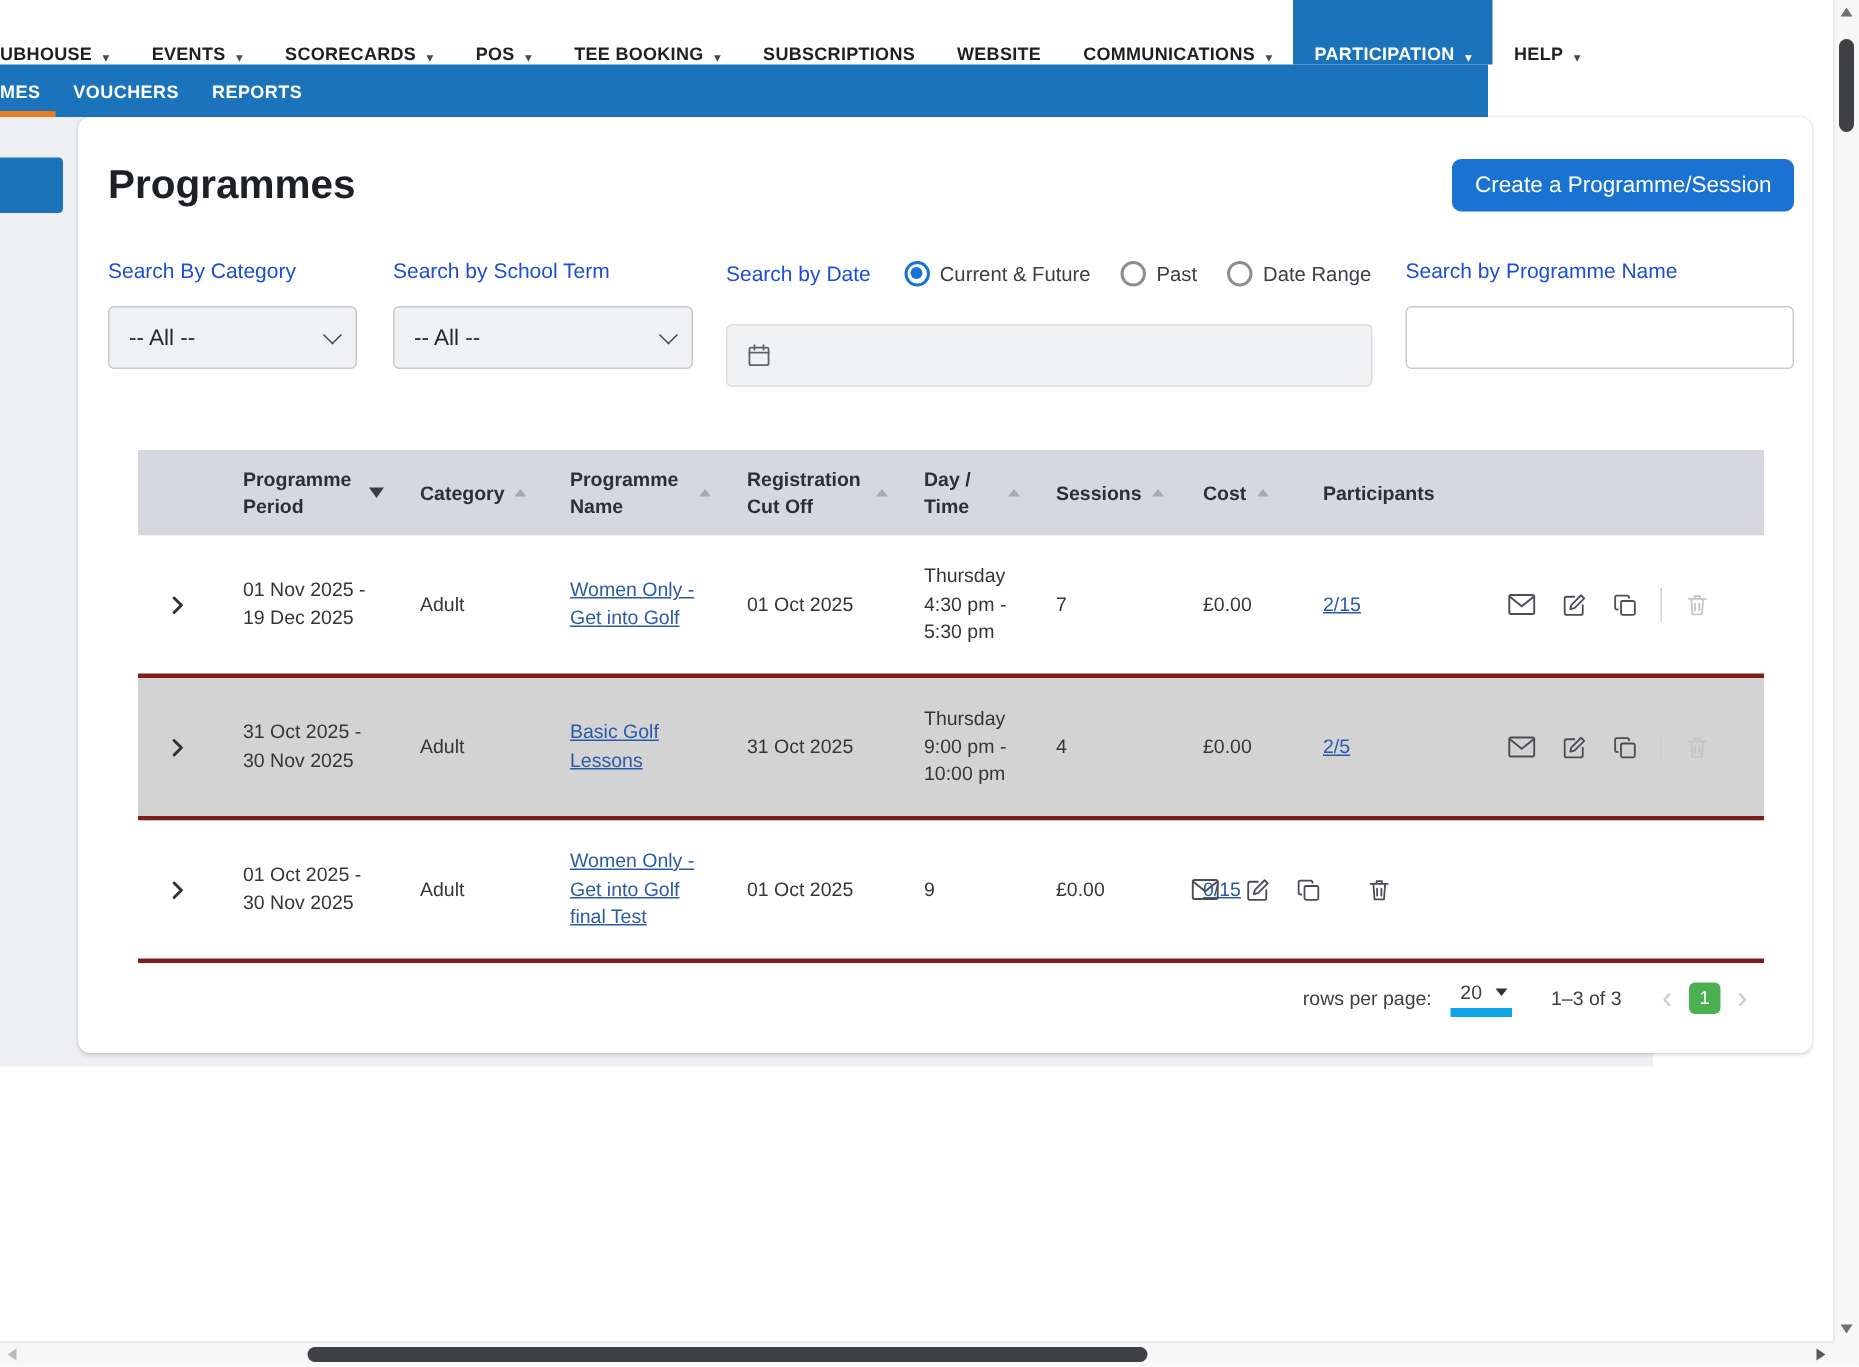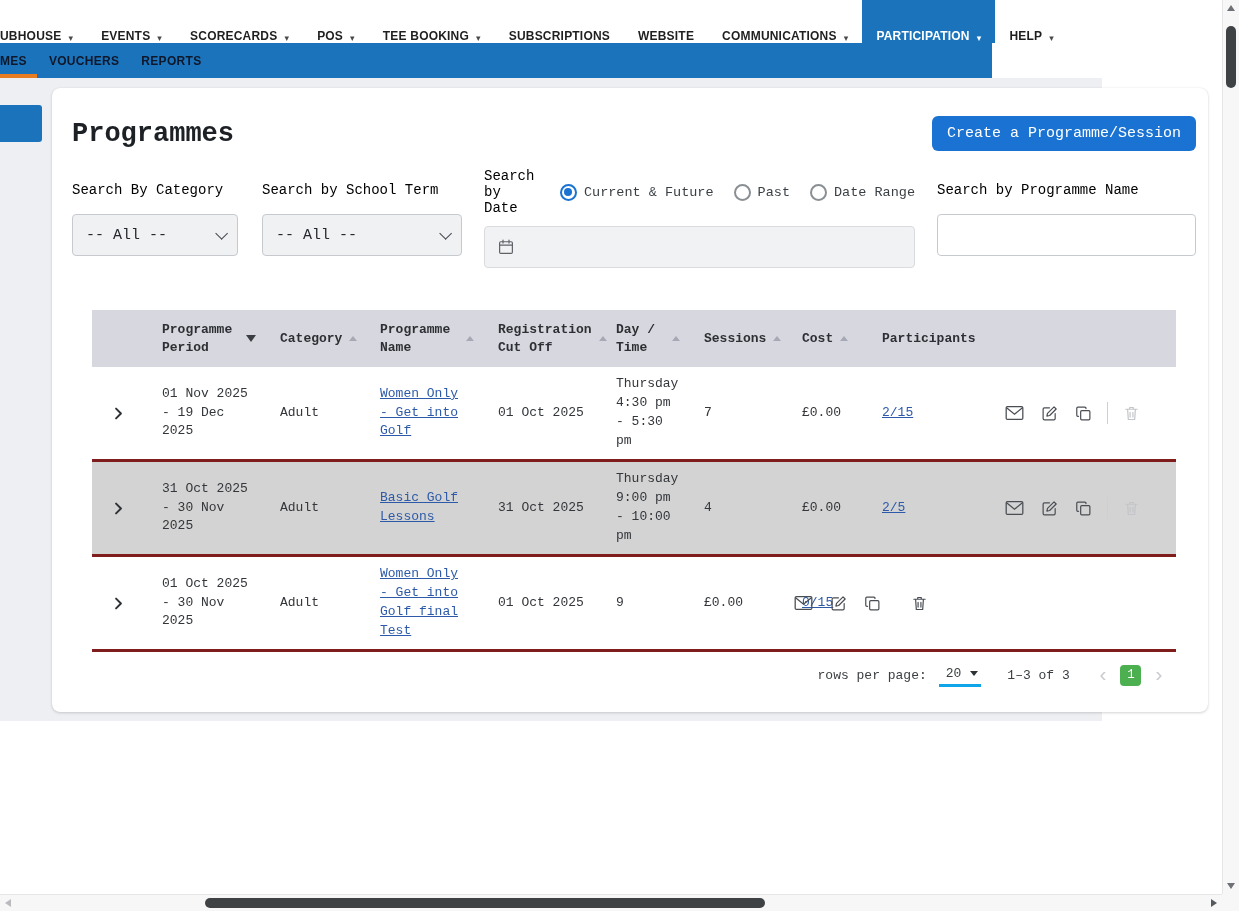--- a/index.html
+++ b/index.html
@@ -16,47 +16,47 @@
   .nav-item { display:flex; align-items:flex-end; gap:7px; padding:0 14px;
     font-size:12px; font-weight:700; color:#1f1f1f; letter-spacing:.2px; cursor:pointer; white-space:nowrap; }
   .nav-item.first { padding-left:0; }
   .nav-item .caret { font-size:9px; color:#4a4a4a; line-height:1; }
   .nav-item.active { background:#1b74bb; color:#fff; }
   .nav-item.active .caret { color:#fff; }
 
   
   .subnav { height:35px; width:992px; background:#1b74bb; display:flex; align-items:stretch; }
   .subnav-item { position:relative; display:flex; align-items:center; padding:0 11px;
-    font-size:12px; font-weight:700; color:#0f172a; letter-spacing:.3px; cursor:pointer; }
+    font-size:12px; font-weight:700; color:#ffffff; letter-spacing:.3px; cursor:pointer; }
   .subnav-item.first { padding-left:0; }
   .subnav-item.active::after { content:""; position:absolute; left:0; bottom:0;
     width:37px; height:4px; background:#e87c23; }
 
   .side-stub { position:absolute; left:0; top:105px; width:42px; height:37px;
     background:#1b74bb; border-radius:0 3px 3px 0; }
 
   
-  .content { background:#edeff2; padding:10px 0 9px 0; width:1102px;font-family:Liberation Mono, monospace; }
+  .content { background:#edeff2; padding:0 0 9px 0; width:1102px; }
   .card { width:1156px; height:624px; margin-left:52px; background:#fff;
     border-radius:8px; box-shadow:0 1px 3px rgba(0,0,0,.16), 0 0 1px rgba(0,0,0,.12); }
 
   .card-header { display:flex; justify-content:space-between; align-items:center;
     padding:28px 12px 0 20px; }
   .page-title { margin:0; font-size:27px; font-weight:700; color:#1d2125; }
   .create-btn { background:#1a73d2; color:#fff; border:none; border-radius:6px;
     font-size:15px; padding:9px 15px; font-family:inherit; cursor:pointer; }
 
   
   .filters { display:flex; padding:31px 12px 0 20px; }
   .fgroup { display:flex; flex-direction:column; }
   .fg-cat  { width:166px; margin-right:24px; }
   .fg-term { width:200px; margin-right:22px; }
   .fg-date { width:431px; margin-right:22px; }
   .fg-name { width:259px; }
-  .flabel { font-size:14px; color:#000000; margin-bottom:16px; height:16px; }
+  .flabel { font-size:14px; color:#1d4ed8; margin-bottom:16px; height:16px; }
   .flabel-row { display:flex; align-items:center; height:20px; margin-bottom:24px; }
   .radio-opt { display:flex; align-items:center; gap:7px; cursor:pointer; margin-left:20px; }
   .radio-opt.firstopt { margin-left:22px; }
   .radio { width:17px; height:17px; border-radius:50%; border:2px solid #8a8f94; background:#fff; position:relative; flex:none; }
   .radio.checked { border-color:#1a73d2; }
   .radio.checked::after { content:""; position:absolute; inset:2.5px; background:#1a73d2; border-radius:50%; }
   .radio-label { font-size:13.5px; color:#3a3f44; white-space:nowrap; }
 
   .select { height:42px; background:#f0f1f3; border:1px solid #c6cacf; border-radius:4px;
     display:flex; align-items:center; justify-content:space-between; padding:0 13px;
@@ -87,21 +87,21 @@
   .link { color:#2d5aa8; text-decoration:underline; cursor:pointer; }
 
   .td.actions { justify-content:flex-end; gap:17px; padding-right:36px; }
   .icon-btn { display:flex; align-items:center; color:#4a4e53; cursor:pointer; }
   .icon-btn.disabled { color:#c3c5c8; cursor:default; }
   .action-divider { width:1px; height:22px; background:#cfcfcf; margin:0 -2px; }
 
   .tfoot { display:flex; align-items:center; justify-content:flex-end; min-height:46px;
     font-size:13px; color:#3c4043; padding-right:6px; }
   .rpp-label { margin-right:12px; }
-  .rpp-select { display:flex; align-items:center; gap:9px; border-bottom:3px solid #0ea5e9;
+  .rpp-select { display:flex; align-items:center; gap:9px; border-bottom:6px solid #0ea5e9;
     padding:2px 3px 3px 7px; cursor:pointer; margin-right:26px; }
   .rpp-caret { width:0; height:0; border-left:4px solid transparent; border-right:4px solid transparent; border-top:5px solid #2f3235; }
   .range { margin-right:22px; }
   .pg-btn { font-size:21px; color:#c9cbce; padding:0 5px; line-height:1; font-weight:400; }
   .pg-current { width:21px; height:21px; background:#4caf50; color:#fff; border-radius:4px;
     display:flex; align-items:center; justify-content:center; font-size:12.5px; margin:0 6px; cursor:pointer; }
 
   
   .vscroll { position:absolute; top:0; right:0; width:17px; height:894px; background:#f7f7f7; border-left:1px solid #e6e6e6; }
   .vthumb { position:absolute; top:26px; left:3px; width:10px; height:62px; background:#3f4245; border-radius:5px; cursor:pointer; }

